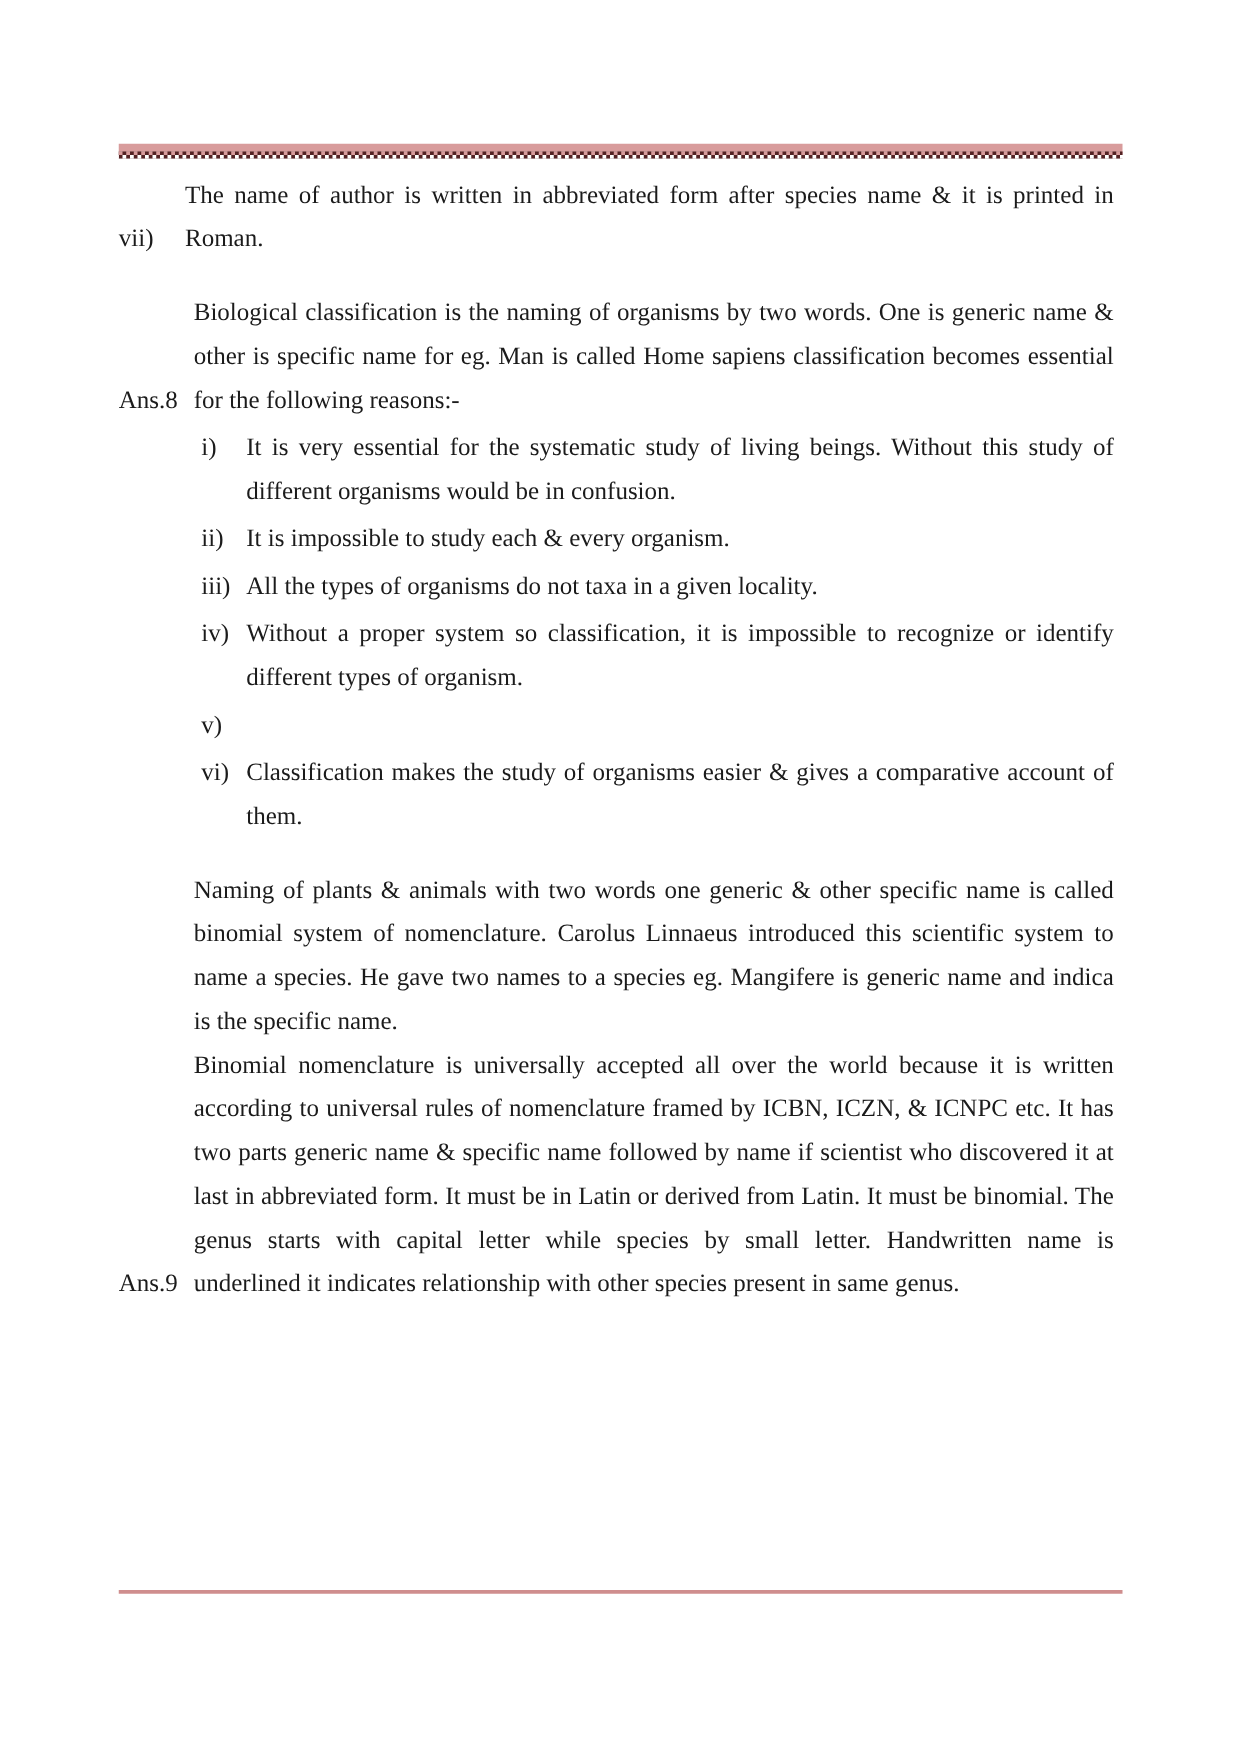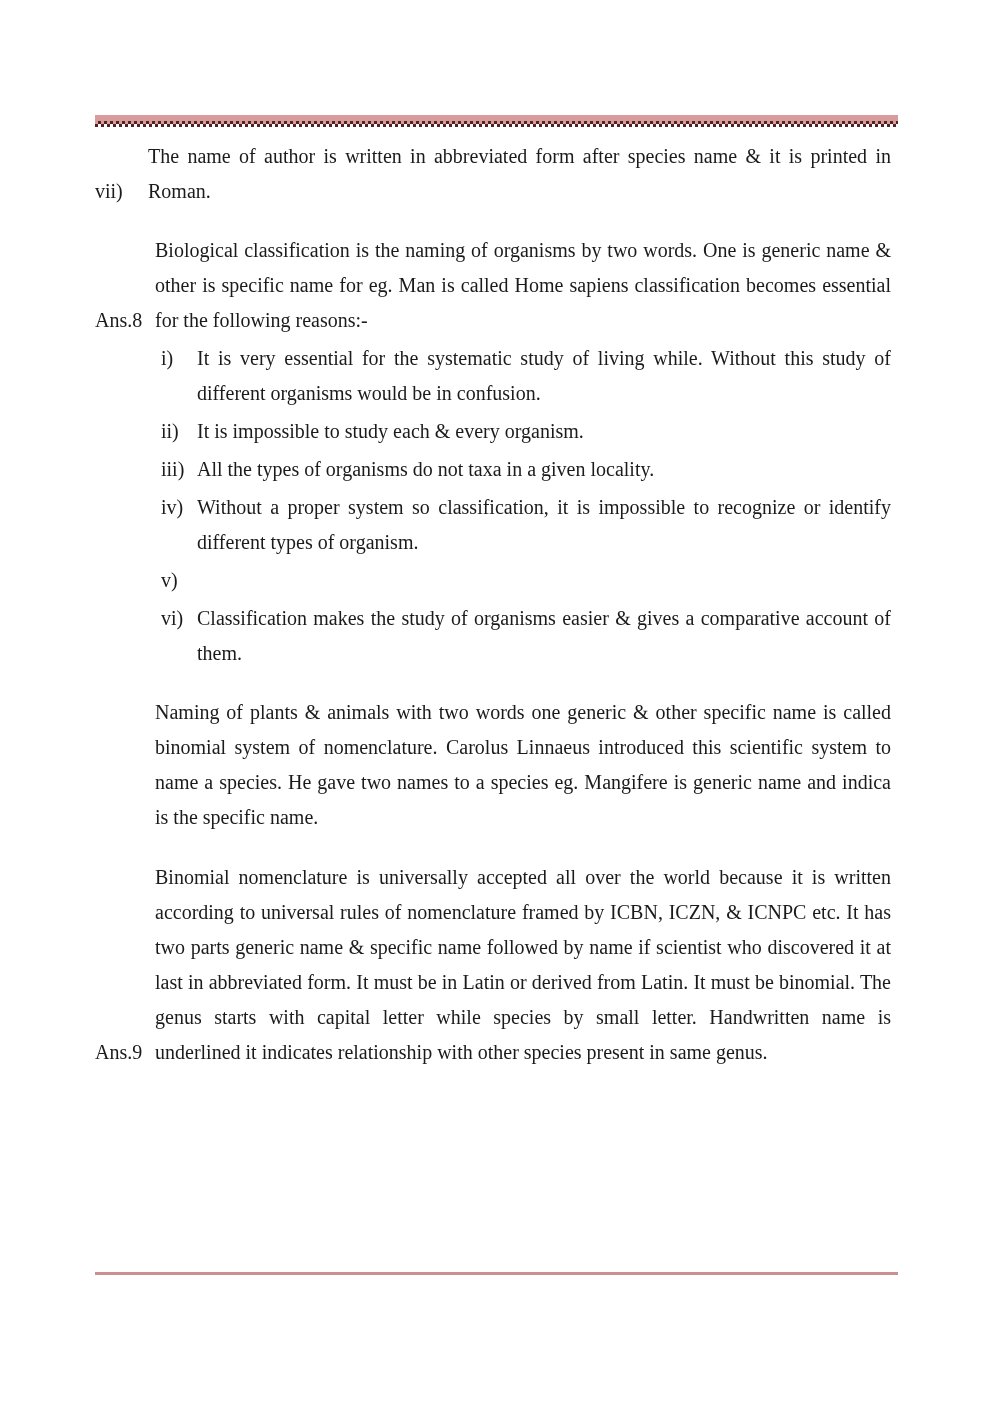--- a/index.html
+++ b/index.html
@@ -42,21 +42,21 @@
   .body-text { flex: 1 1 auto; }
 
   .q-vii { margin-bottom: 24px; }
   .ans8 { margin-bottom: 24px; }
 
   .reasons { margin-top: 3px; }
   .reason { display: flex; padding-left: 66px; margin-bottom: 3px; text-align: justify; }
   .reason .num { flex: 0 0 auto; width: 36px; }
   .reason .txt { flex: 1 1 auto; }
 
-  .para + .para { margin-top: 25px; }
+  .para + .para { }
 
   .bottom-rule {
     position: absolute;
     left: 95px;
     top: 1272px;
     width: 803px;
     height: 3px;
     background: #cf8e8e;
   }
 </style>
@@ -78,21 +78,21 @@
     </div>
 
     <div class="ans8">
       <div class="block">
         <span class="label ans-label">Ans.8</span>
         <span class="body-text">Biological classification is the naming of organisms by two words. One is generic name &amp; other is specific name for eg. Man is called Home sapiens classification becomes essential for the following reasons:-</span>
       </div>
       <div class="reasons">
         <div class="reason">
           <span class="num">i)</span>
-          <span class="txt">It is very essential for the systematic study of living while. Without this study of different organisms would be in confusion.</span>
+          <span class="txt">It is very essential for the systematic study of living beings. Without this study of different organisms would be in confusion.</span>
         </div>
         <div class="reason">
           <span class="num">ii)</span>
           <span class="txt">It is impossible to study each &amp; every organism.</span>
         </div>
         <div class="reason">
           <span class="num">iii)</span>
           <span class="txt">All the types of organisms do not taxa in a given locality.</span>
         </div>
         <div class="reason">

